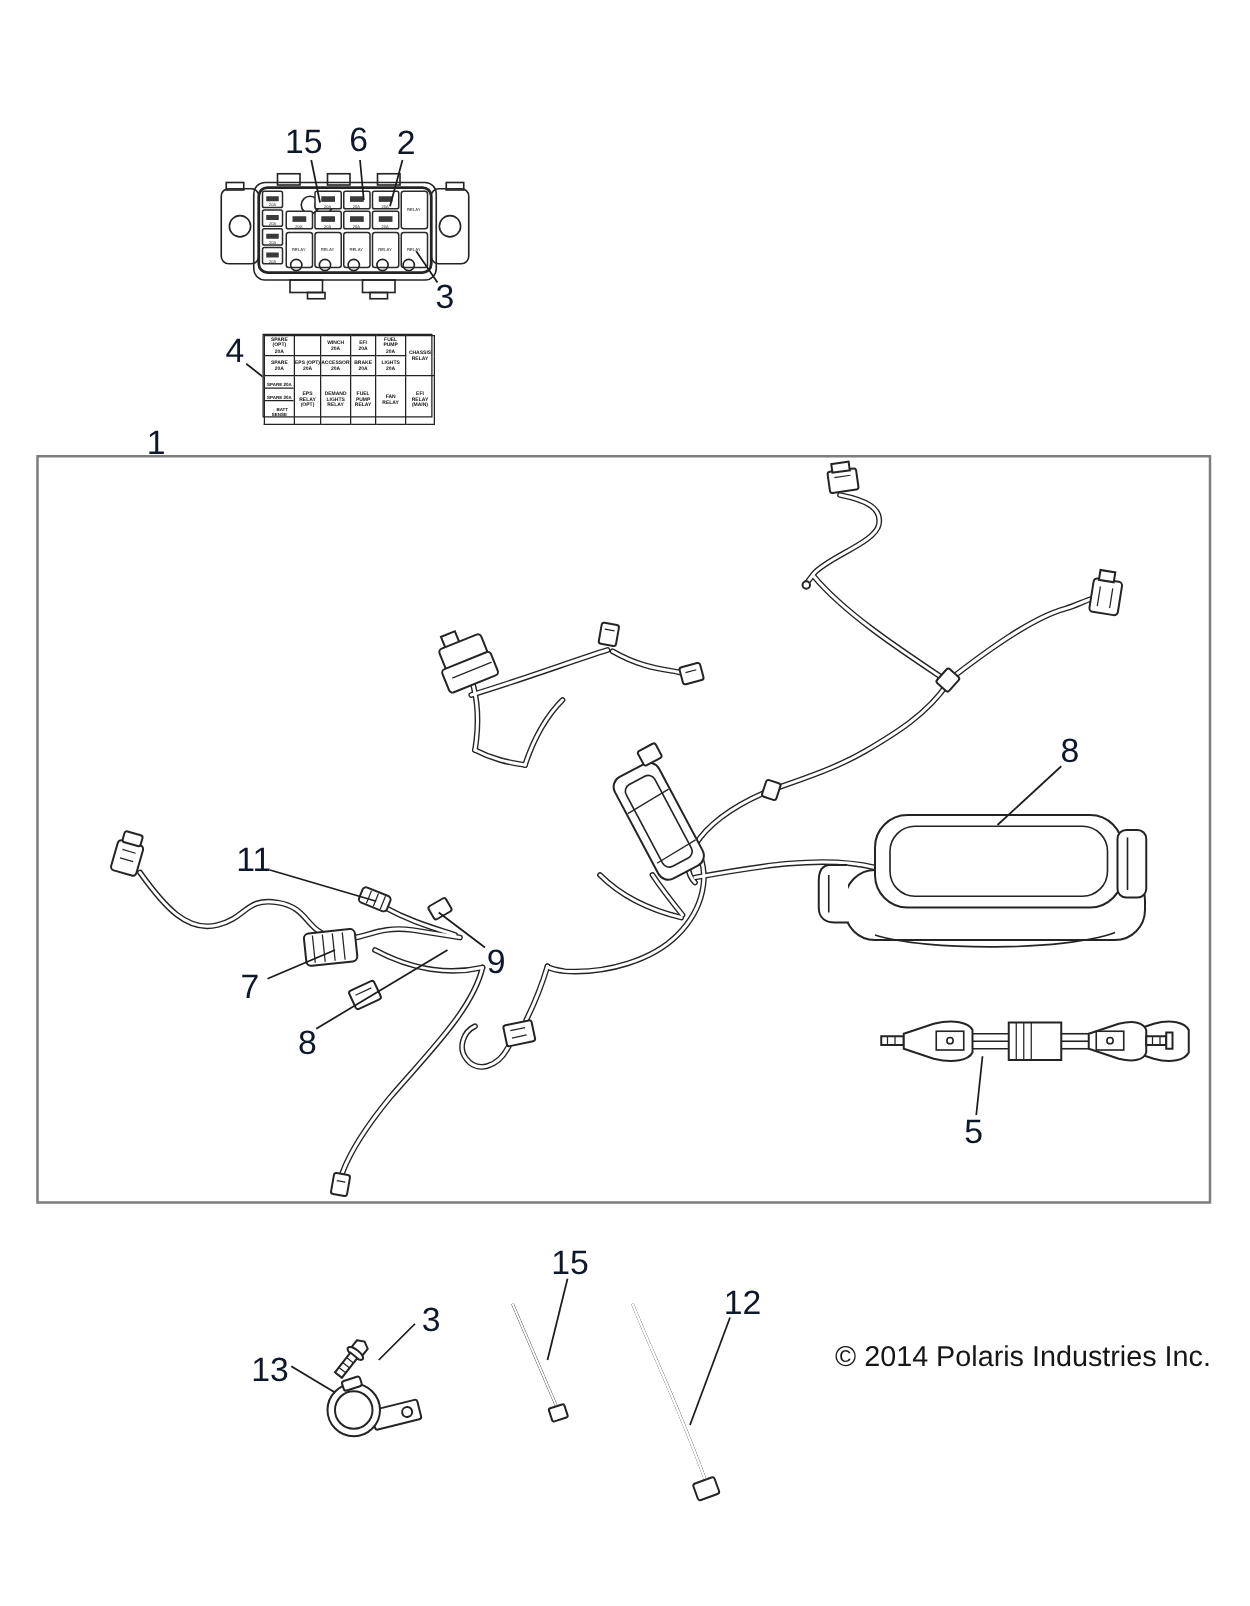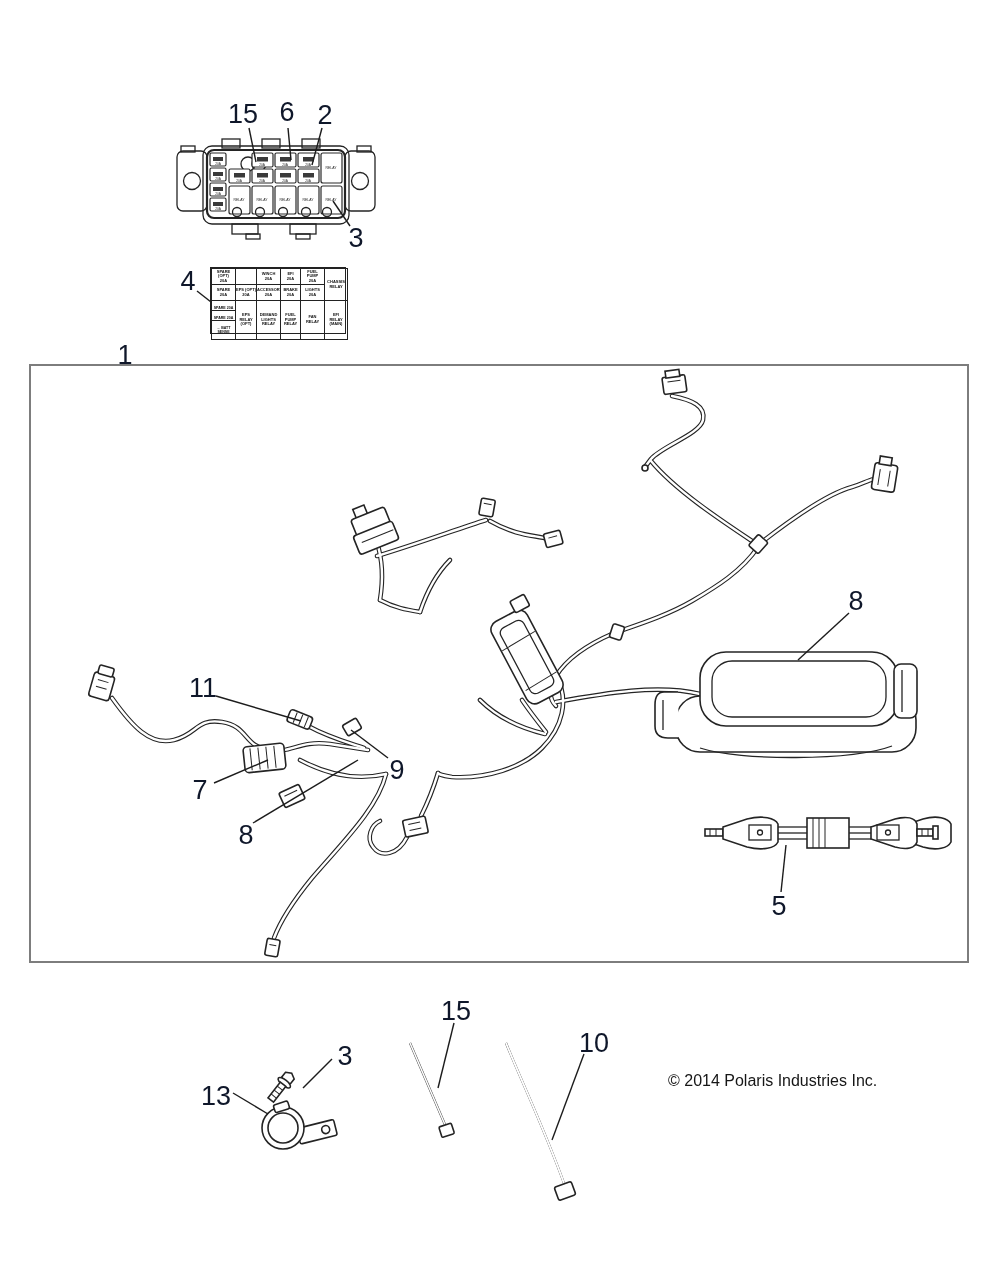--- a/index.html
+++ b/index.html
@@ -1,21 +1,21 @@
 <!DOCTYPE html>
 <html><head>
 <meta charset="utf-8">
 <style>
   html,body{margin:0;padding:0;background:#ffffff;}
   #page{position:relative;width:1000px;height:1285px;background:#fff;overflow:hidden;
         font-family:"Liberation Sans", sans-serif;color:#111;}
   svg{position:absolute;left:0;top:0;}
   .callout{position:absolute;transform:translate(-50%,-50%);font-size:27px;color:#0f172a;
            letter-spacing:0;line-height:1;user-select:none;}
-  .copyright{position:absolute;left:668px;top:1072px;font-size:16px;color:#161616;}
+  .copyright{position:absolute;left:668px;top:1072px;font-size:23px;color:#161616;}
   
   .wo path,.wo use{fill:none;stroke:#242424;stroke-width:4.6;stroke-linecap:round;stroke-linejoin:round;}
   .wi path,.wi use{fill:none;stroke:#ffffff;stroke-width:2.4;stroke-linecap:round;stroke-linejoin:round;}
   .ln{fill:none;stroke:#242424;stroke-width:1.3;}
   .lnt{fill:none;stroke:#242424;stroke-width:2.2;}
   .cn{fill:#ffffff;stroke:#242424;stroke-width:1.6;}
   .cnl{stroke:#242424;stroke-width:1;}
   .lead{stroke:#1c1c1c;stroke-width:1.4;}
   .mf{fill:#ffffff;stroke:#2a2a2a;stroke-width:1.2;}
   .smudge{fill:#3a3a3a;}
@@ -423,21 +423,21 @@
 <div class="callout" style="left:325px;top:115px">2</div>
 <div class="callout" style="left:356px;top:238px">3</div>
 <div class="callout" style="left:188px;top:281px">4</div>
 <div class="callout" style="left:779px;top:906px">5</div>
 <div class="callout" style="left:287px;top:112px">6</div>
 <div class="callout" style="left:200px;top:790px">7</div>
 <div class="callout" style="left:246px;top:835px">8</div>
 <div class="callout" style="left:397px;top:770px">9</div>
 <div class="callout" style="left:203px;top:688px">11</div>
 <div class="callout" style="left:456px;top:1011px">15</div>
-<div class="callout" style="left:594px;top:1043px">10</div>
+<div class="callout" style="left:594px;top:1043px">12</div>
 <div class="callout" style="left:216px;top:1096px">13</div>
 <div class="callout" style="left:345px;top:1056px">3</div>
 <div class="callout" style="left:243px;top:114px">15</div>
 <div class="callout" style="left:856px;top:601px">8</div>
 
 <div class="copyright">© 2014 Polaris Industries Inc.</div>
 
 </div>
 
 </body></html>

